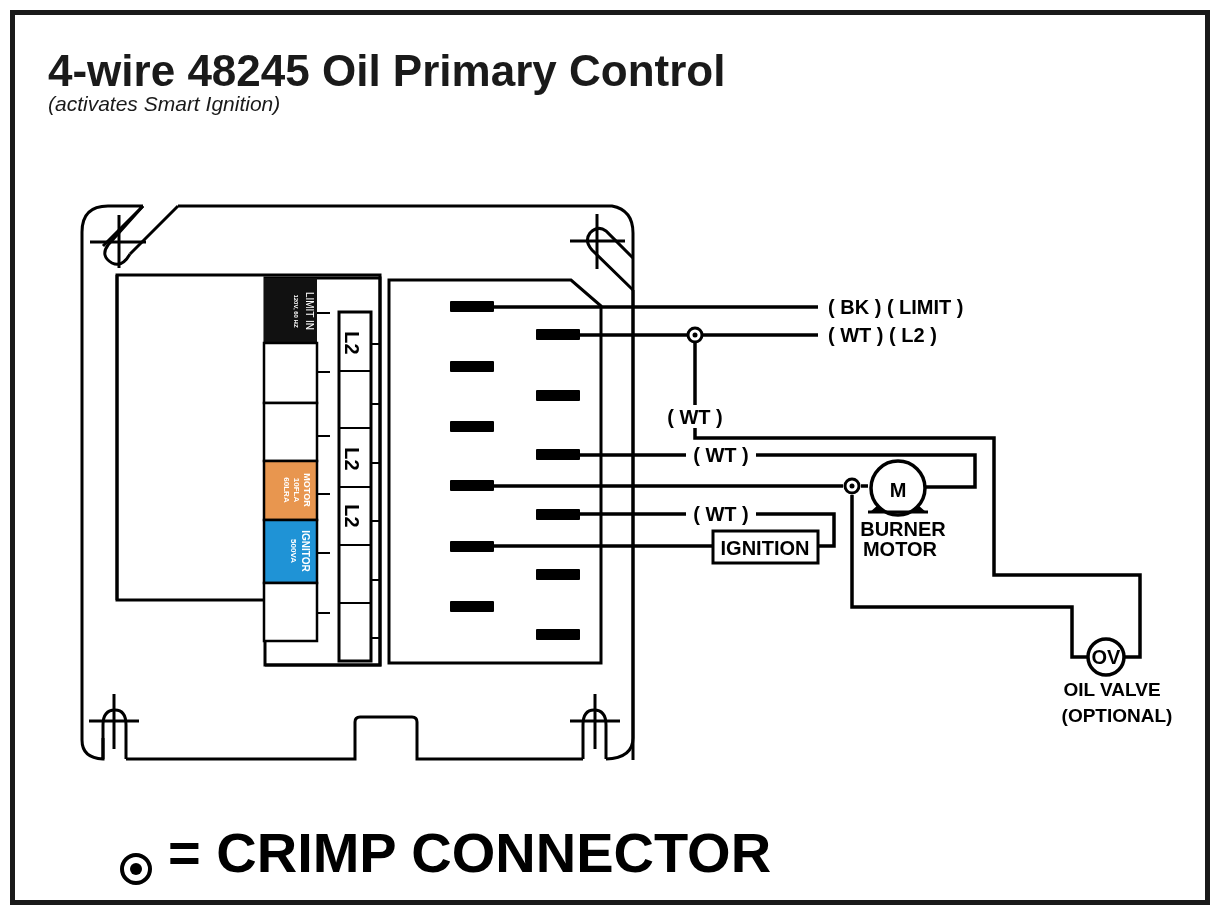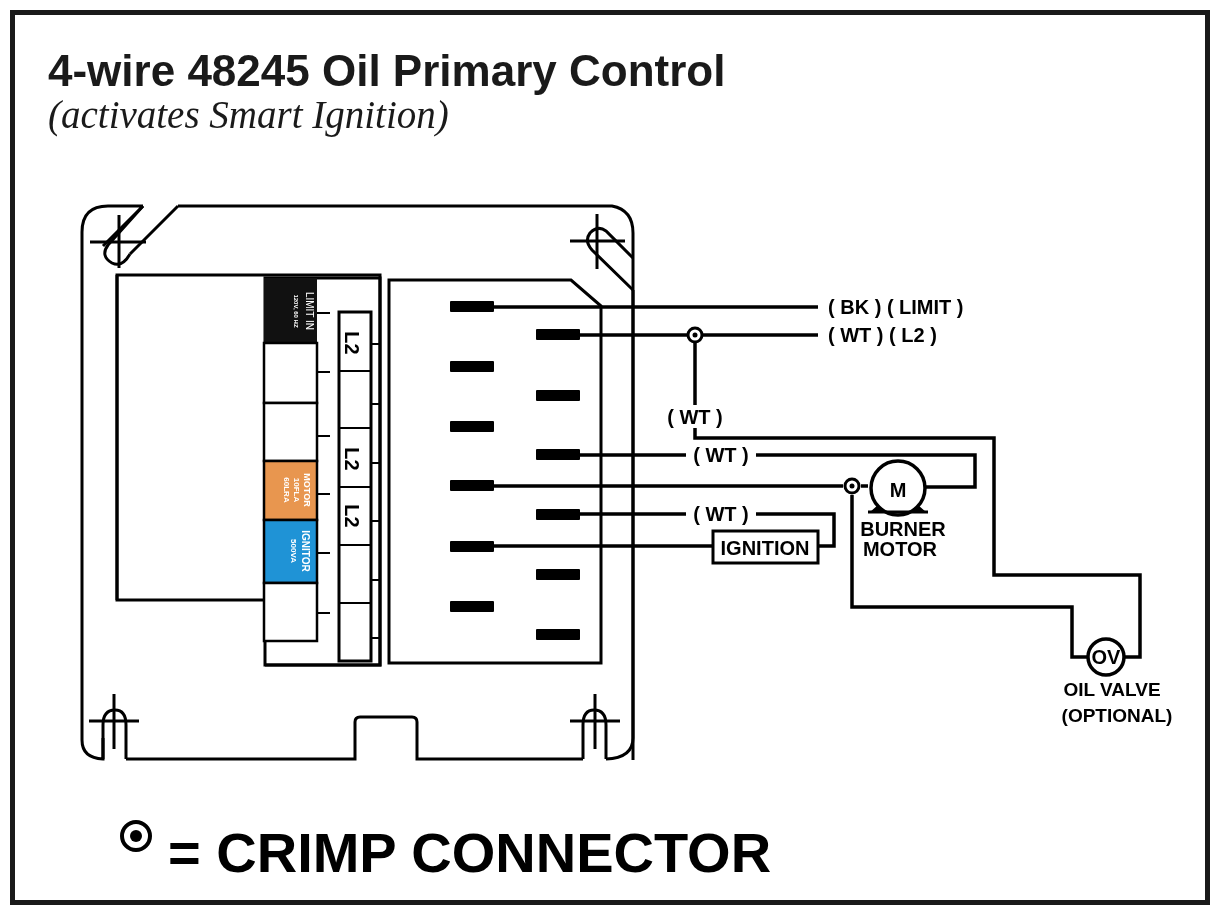--- a/index.html
+++ b/index.html
@@ -1,27 +1,27 @@
 <!DOCTYPE html>
 <html><head>
 <meta charset="utf-8">
 <style>
   html, body { margin: 0; padding: 0; background: #ffffff; }
   body { width: 1218px; height: 915px; position: relative; overflow: hidden; font-family: "Liberation Sans", sans-serif; }
   .frame { position: absolute; left: 10px; top: 10px; width: 1190px; height: 885px; border: 5px solid #1a1a1a; background: #fff; }
   .title { position: absolute; left: 48px; top: 46px; font-size: 44px; font-weight: bold; color: #1a1a1a; font-family: "Liberation Sans", sans-serif; letter-spacing: 0px; }
-  .subtitle { position: absolute; left: 48px; top: 92px; font-size: 39px; font-style: italic; color: #1a1a1a; font-family: Liberation Serif, serif; }
+  .subtitle { position: absolute; left: 48px; top: 92px; font-size: 21px; font-style: italic; color: #1a1a1a; font-family: Liberation Sans, sans-serif; }
   svg.diagram { position: absolute; left: 0; top: 0; }
   .ln { stroke: #000; stroke-width: 3; fill: none; }
   .ln2 { stroke: #000; stroke-width: 2; fill: none; }
   .wire { stroke: #000; stroke-width: 3.5; fill: none; }
   .term { fill: #000; }
   .lbl { font-family: "Liberation Sans", sans-serif; font-weight: bold; font-size: 20px; fill: #000; }
   .lbl-sm { font-family: "Liberation Sans", sans-serif; font-weight: bold; font-size: 19px; fill: #000; }
-  .legend { position: absolute; left: 120px; top: 820px; font-size: 56px; font-weight: bold; color: #000; font-family: "Liberation Sans", sans-serif; display: flex; align-items: flex-start; gap: 10px; }
+  .legend { position: absolute; left: 120px; top: 820px; font-size: 56px; font-weight: bold; color: #000; font-family: "Liberation Sans", sans-serif; display: flex; align-items: flex-end; gap: 10px; }
   .legend-icon { width: 32px; height: 32px; border: 4px solid #000; border-radius: 50%; box-sizing: border-box; position: relative; margin-right: 6px; }
   .legend-icon::after { content: ""; position: absolute; left: 50%; top: 50%; width: 12px; height: 12px; margin: -6px 0 0 -6px; background: #000; border-radius: 50%; }
 </style>
 </head>
 <body>
 
 <div class="frame"></div>
 
 <div class="title">4-wire 48245 Oil Primary Control</div>
 <div class="subtitle">(activates Smart Ignition)</div>

